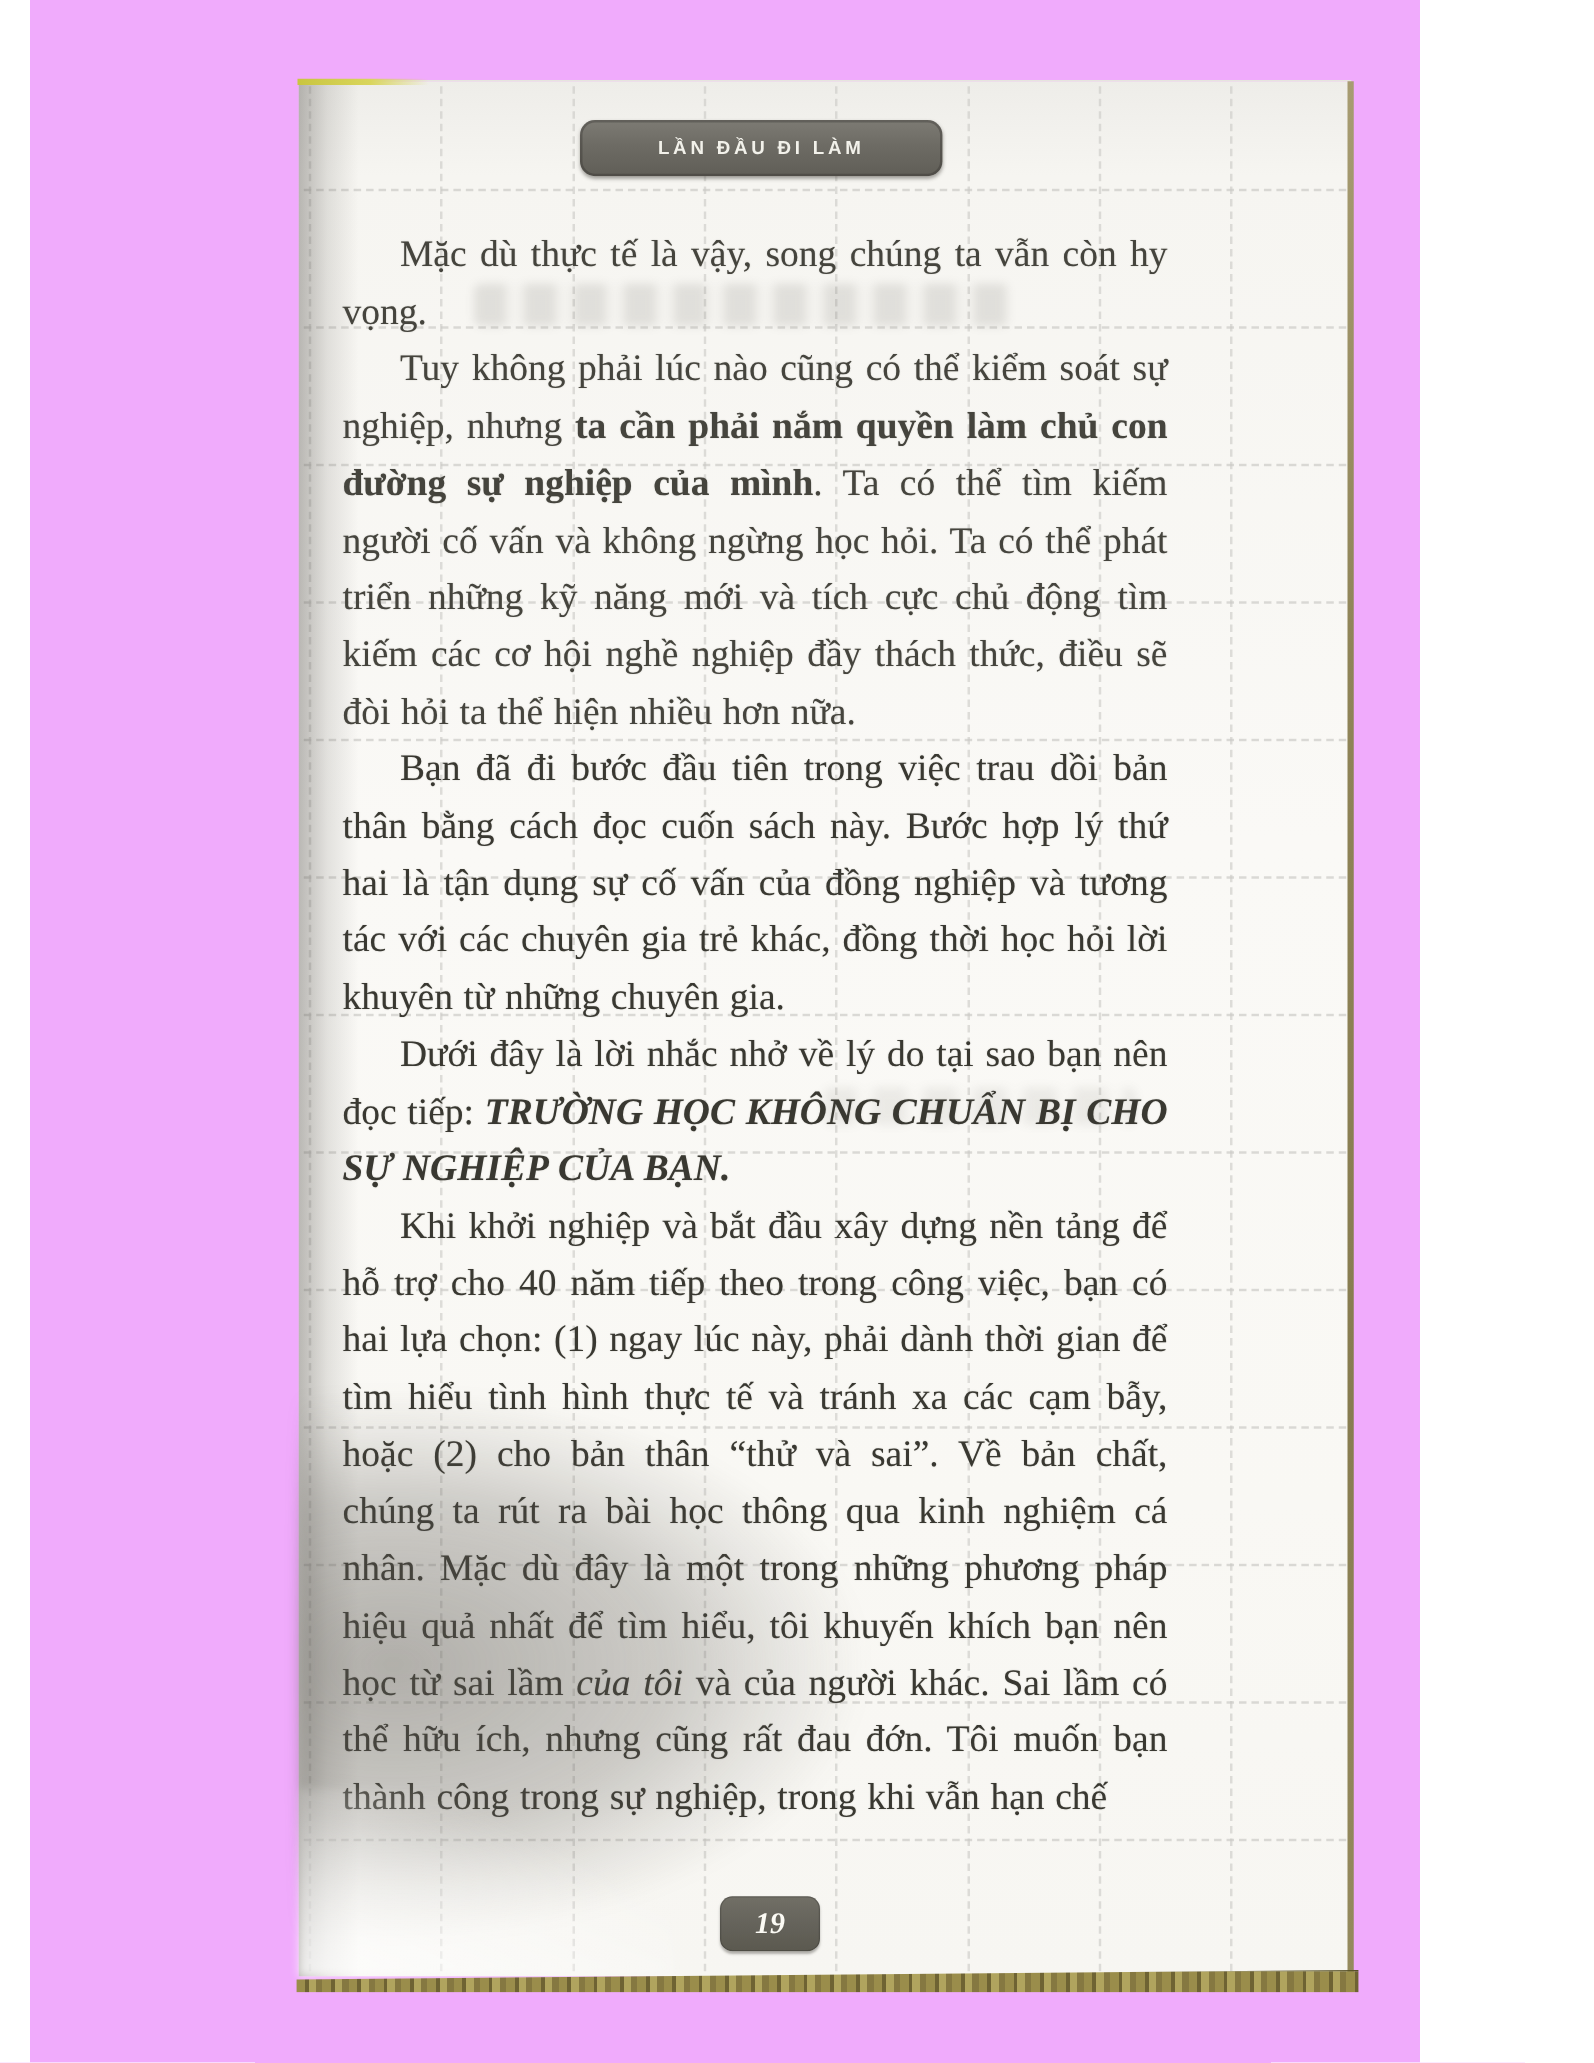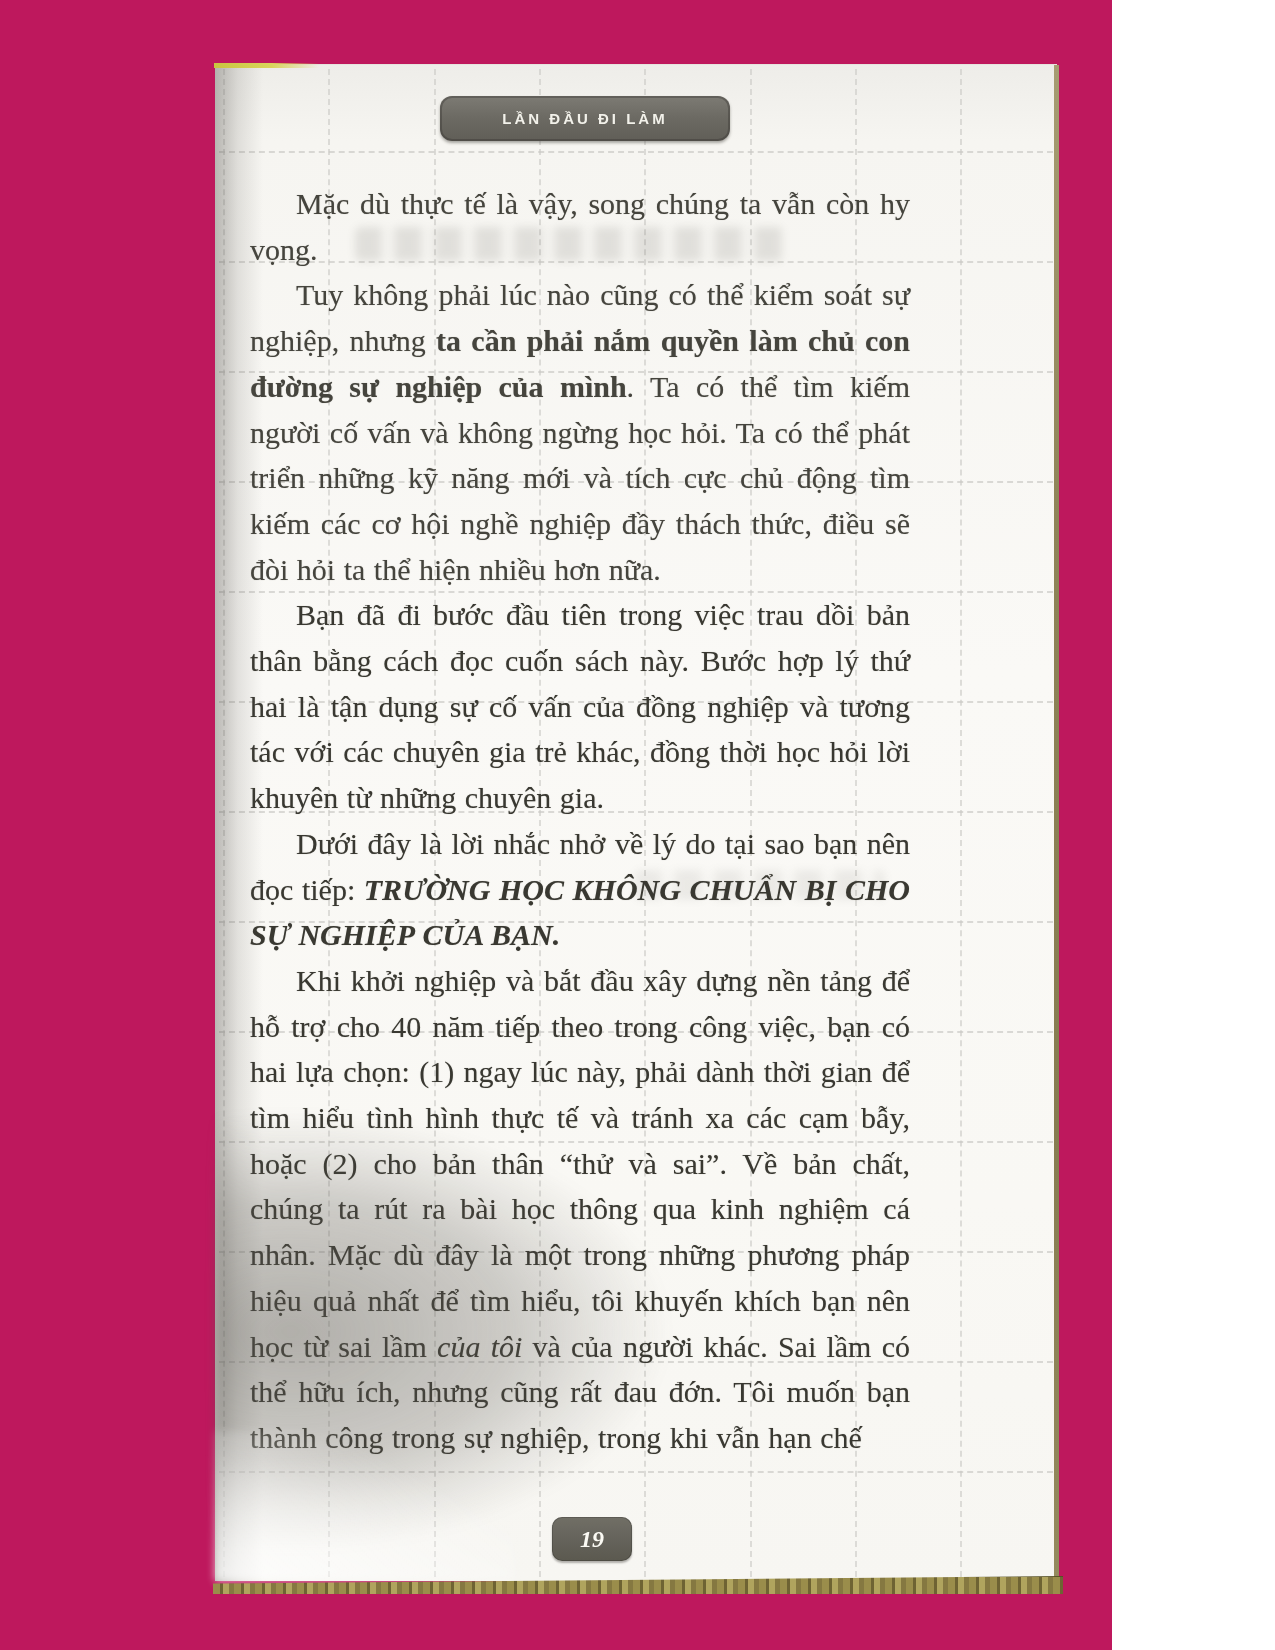--- a/index.html
+++ b/index.html
@@ -6,21 +6,22 @@
   html, body {
     margin: 0; padding: 0;
     width: 1275px; height: 1650px;
     background: #ffffff;
     overflow: hidden;
     font-family: "Liberation Serif", serif;
   }
   .photo {
     position: relative;
     width: 1112px; height: 1650px;
-    background: #be185d;
+    background: #f0abfc;
+    margin-left: 24px;
   }
   
   .page {
     position: absolute;
     left: 215px; top: 64px;
     width: 842px; height: 1516px;
     background: linear-gradient(180deg, #eeede9 0%, #f6f5f1 5%,
                 #faf9f6 40%, #f9f8f4 75%, #f7f6f2 100%);
     border-top: 1px solid #e6e4de;
   }

